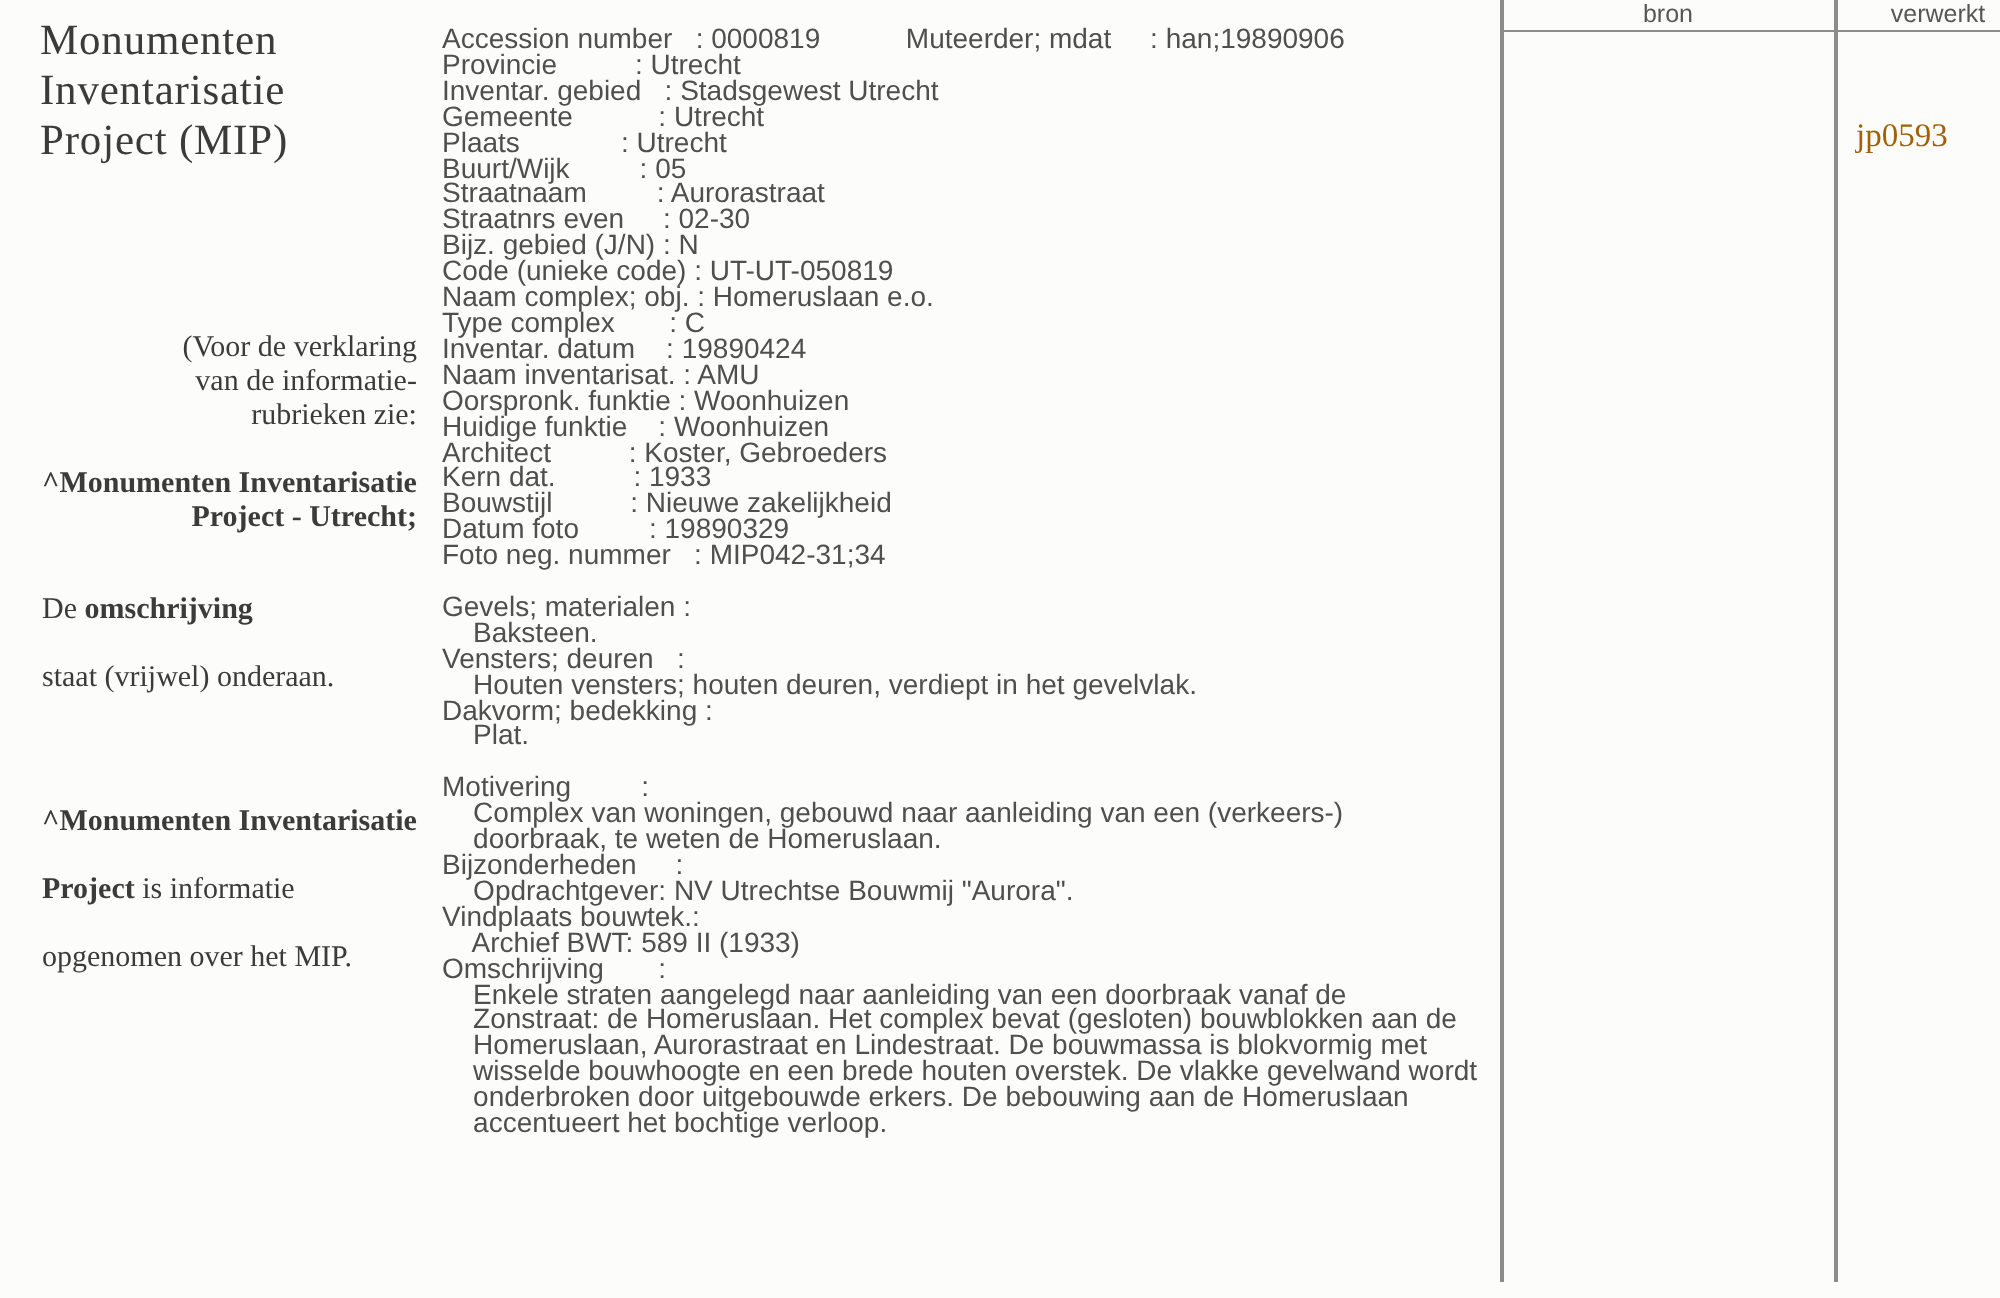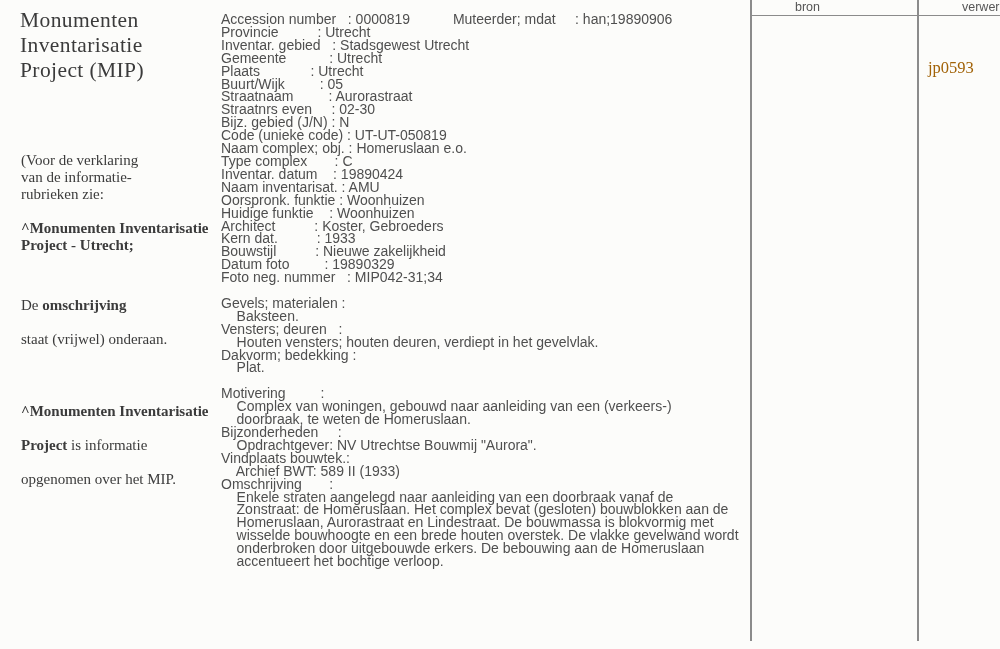--- a/index.html
+++ b/index.html
@@ -27,21 +27,21 @@
     white-space: pre-line;
   }
   .note {
     position: absolute;
     left: 21px;
     font-size: 15px;
     line-height: 17px;
     color: #3b3b3b;
     white-space: pre-line;
   }
-  .note-1 { top: 135px; }
+  .note-1 { top: 149px; text-align: right; }
   .note-2 { top: 280px; }
   .note-3 { top: 386px; }
   .b { font-weight: 700; font-family: Liberation Serif, serif; }
 
   
   .record {
     position: absolute;
     left: 221px;
     top: 13px;
     font-family: Liberation Sans, sans-serif;
@@ -70,21 +70,21 @@
     background: #8b8b8b;
   }
   .colhead {
     position: absolute;
     top: 0;
     height: 14px;
     line-height: 14px;
     font-family: "Liberation Sans", sans-serif;
     font-size: 12.5px;
     color: #565656;
-    padding-left: 44px;
+    text-align: center;
   }
   .colhead-bron { left: 751px; width: 166px; }
   .colhead-verwerkt { left: 918px; width: 102px; }
 
   .bron-note {
     position: absolute;
     left: 766px;
     top: 23px;
     font-size: 15.5px;
     line-height: 17.5px;

